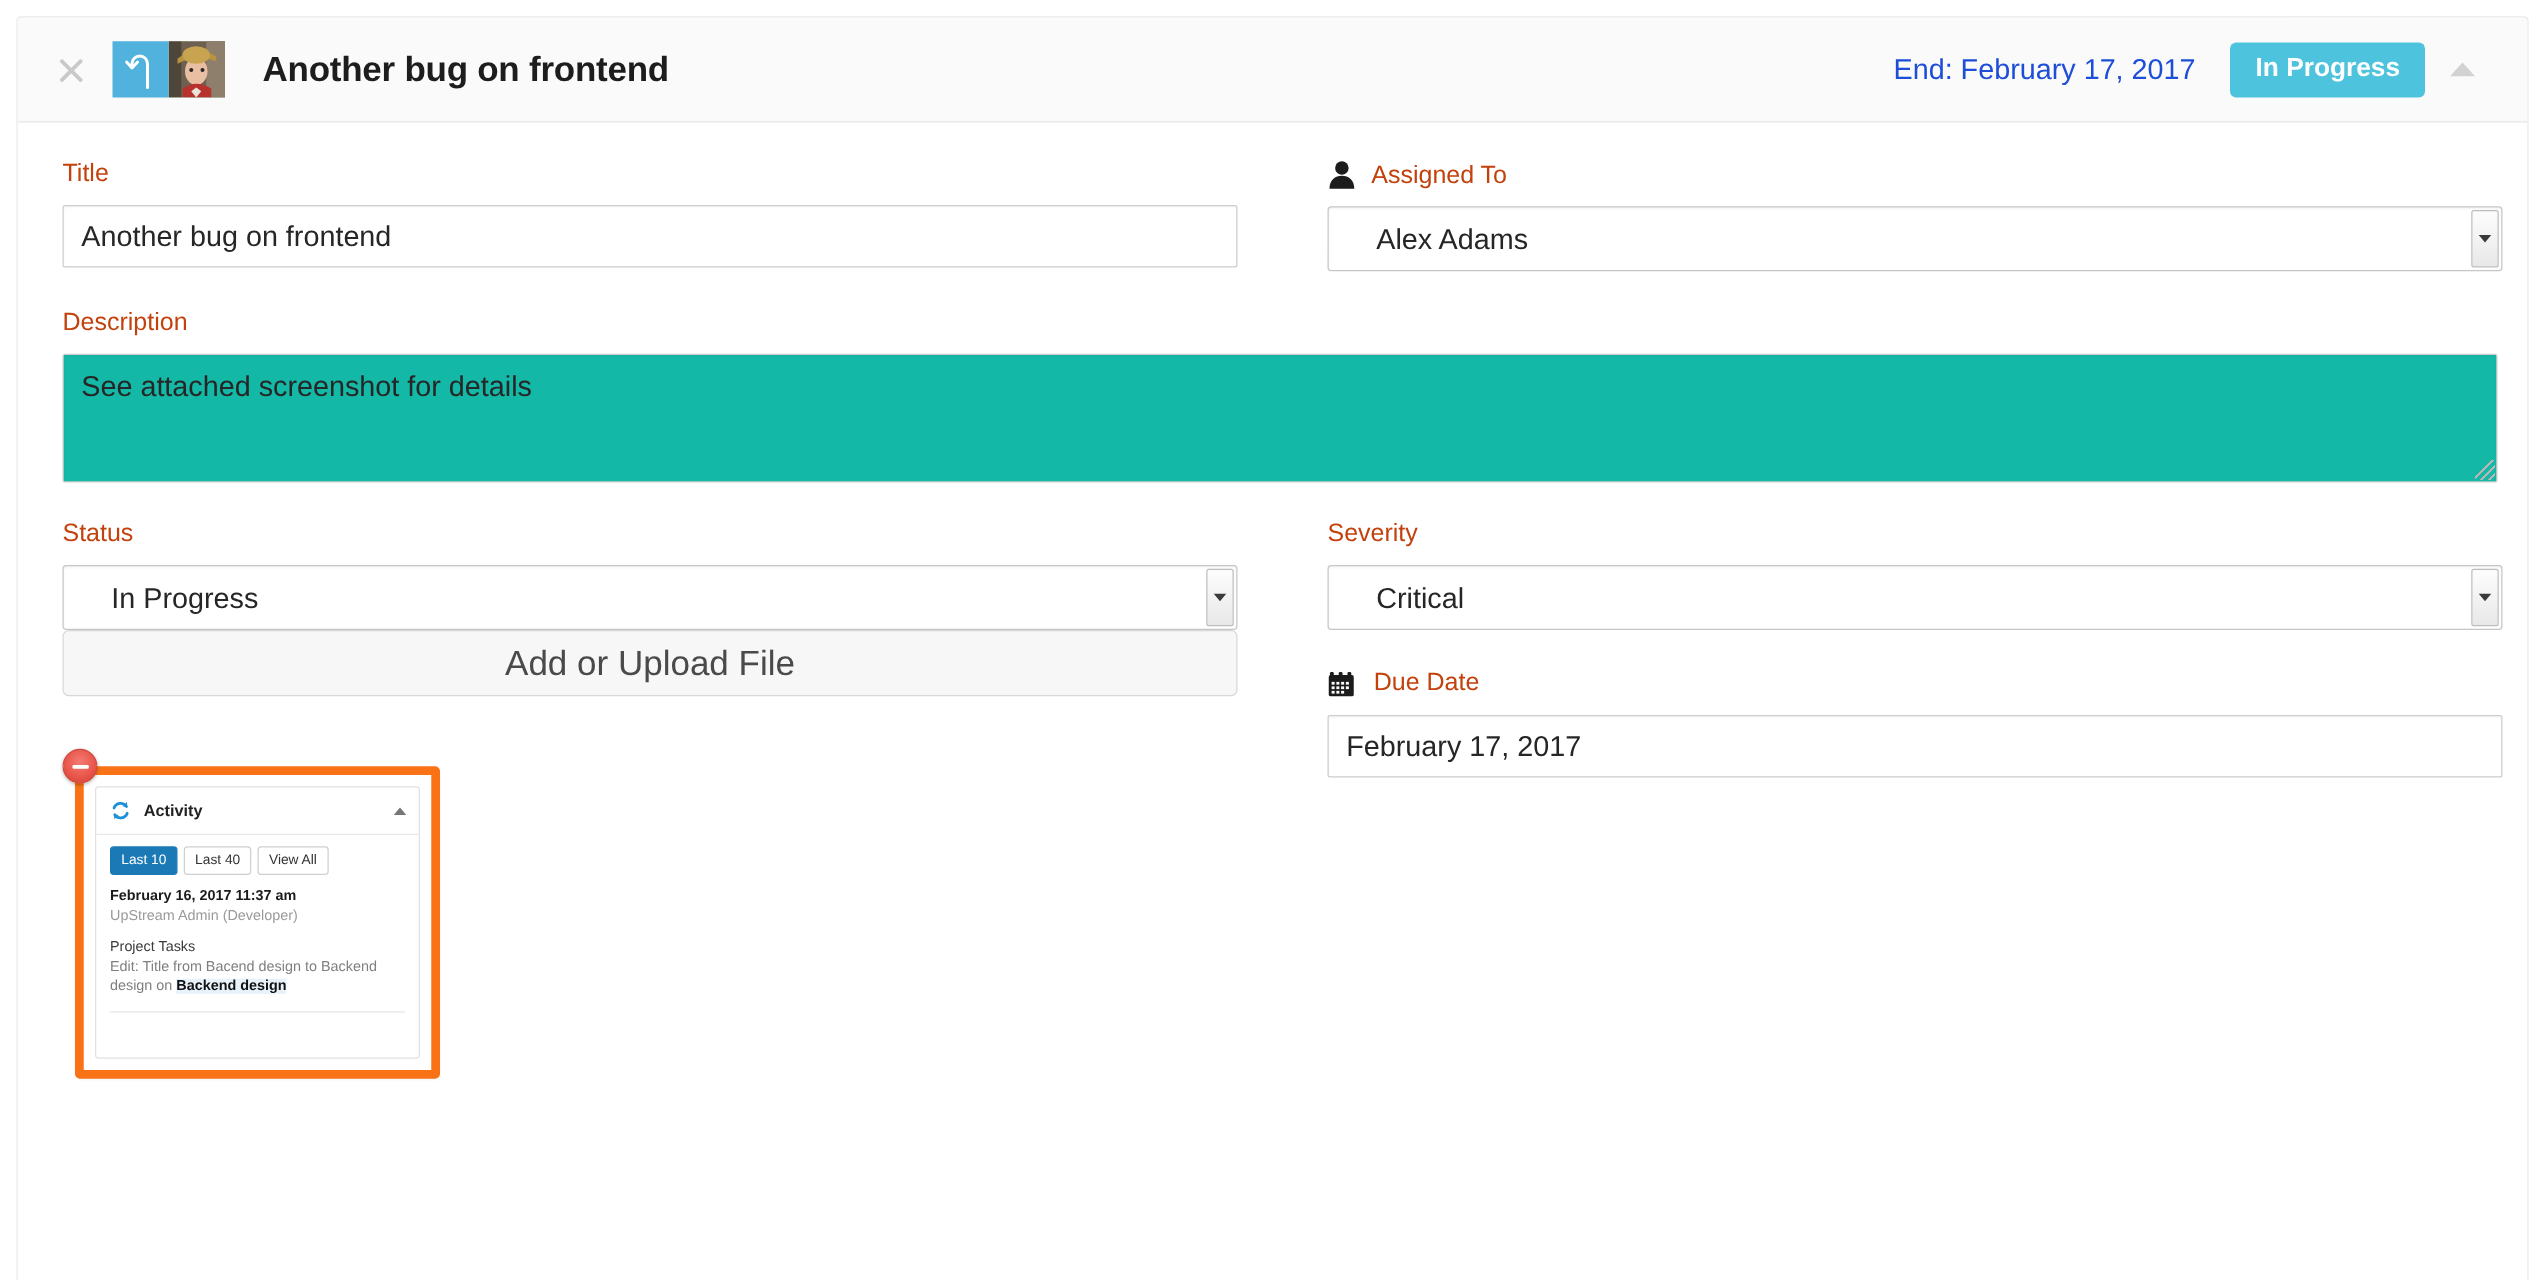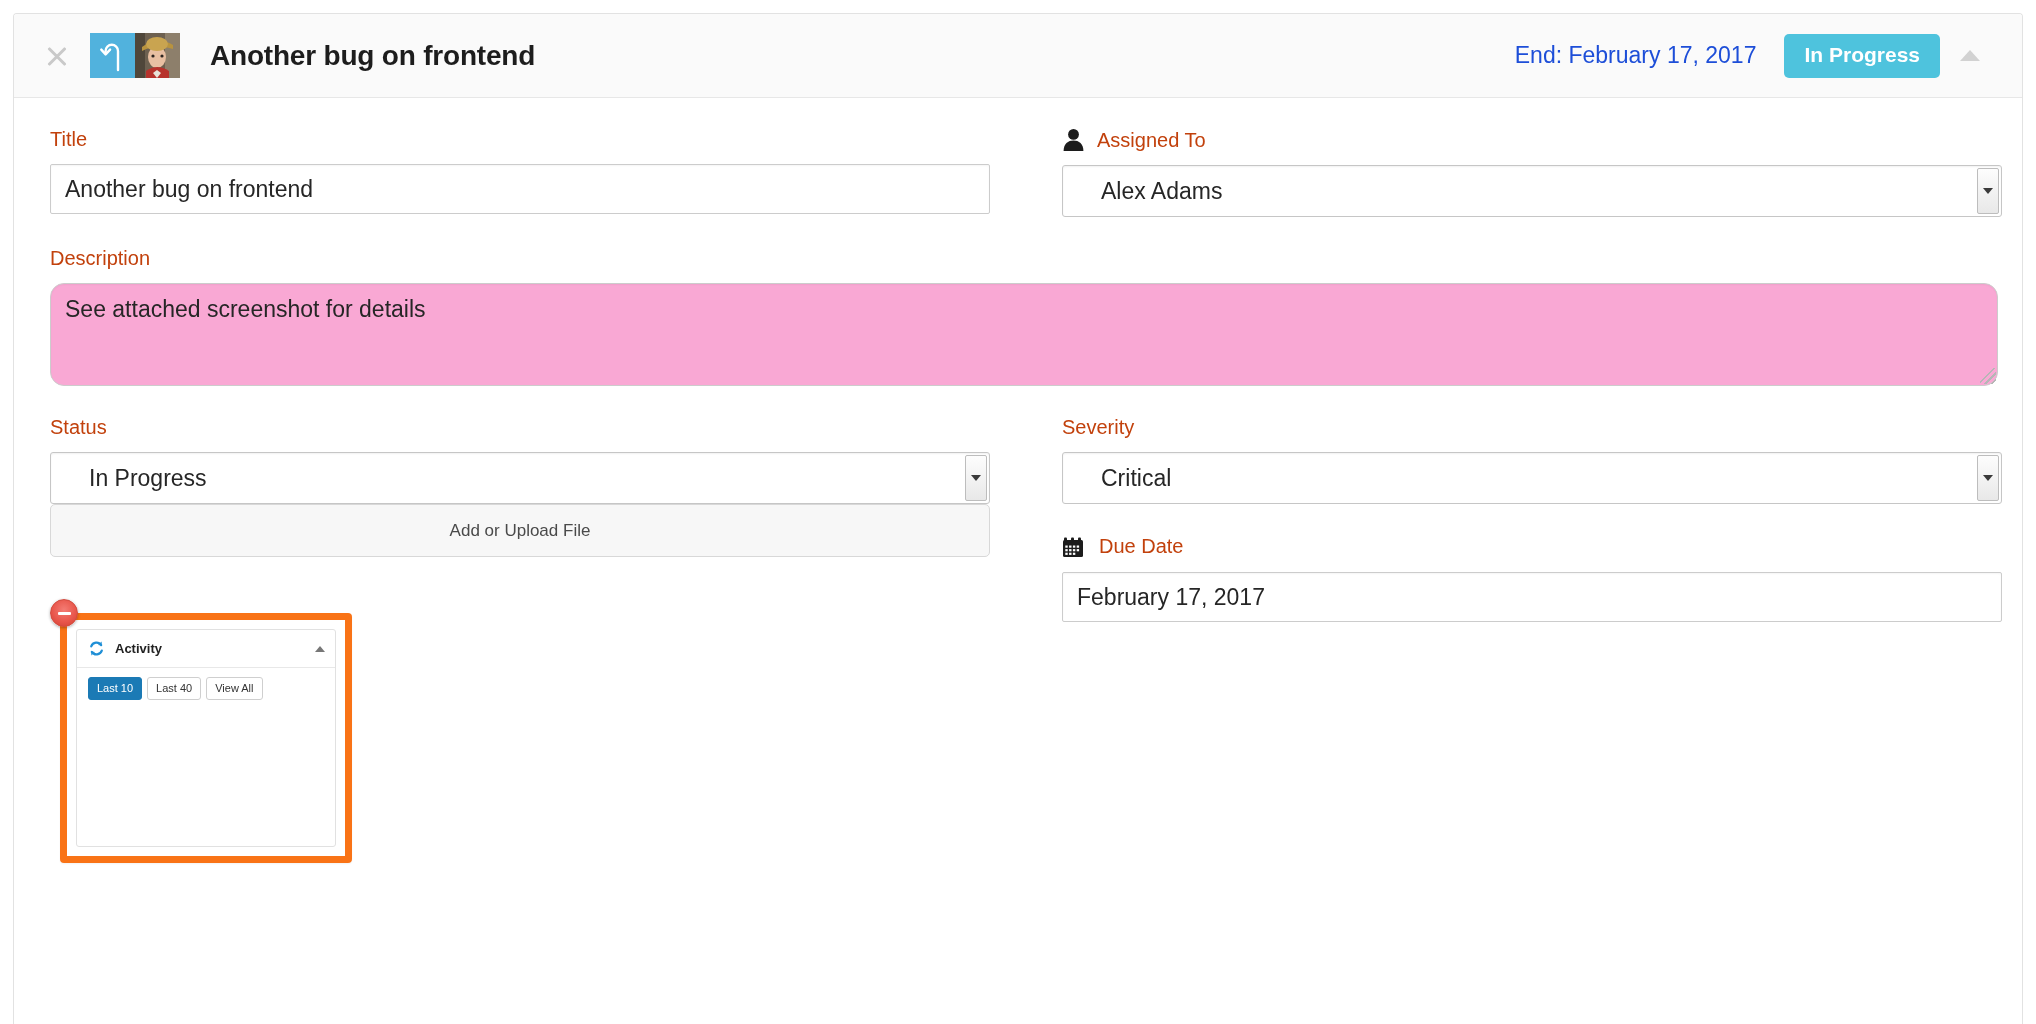--- a/index.html
+++ b/index.html
@@ -162,22 +162,22 @@
     box-shadow: inset 0 1px 2px rgba(0,0,0,0.045);
     overflow: hidden;
     white-space: nowrap;
   }
 
   .textarea-box {
     width: calc(100% - 12px);
     margin-left: 12px;
     height: 103px;
     border: 1px solid #cccccc;
-    background: #f9a8d4;
-    border-radius: 14px;
+    background: #14b8a6;
+    border-radius: 2px;
     font-size: 23px;
     color: #262626;
     padding: 12px 14px;
     position: relative;
     box-shadow: inset 0 1px 2px rgba(0,0,0,0.045);
   }
   .resize-grip {
     position: absolute;
     right: 1px; bottom: 1px;
     width: 16px; height: 16px;
@@ -231,21 +231,21 @@
   .upload-btn {
     width: calc(100% - 12px);
     margin-left: 12px;
     height: 53px;
     border: 1px solid #d8d8d8;
     background: #f7f7f7;
     border-radius: 5px;
     display: flex;
     align-items: center;
     justify-content: center;
-    font-size: 17px;
+    font-size: 28px;
     color: #4a4a4a;
     cursor: pointer;
   }
 
   
   .attachment-area {
     position: relative;
     margin-left: 12px;
     margin-top: 42px;
   }
@@ -465,20 +465,29 @@
                   <span class="mini-caret"></span>
                 </div>
 
                 <div class="act-body">
                   <div class="btn-group">
                     <span class="seg-btn active">Last 10</span>
                     <span class="seg-btn">Last 40</span>
                     <span class="seg-btn">View All</span>
                   </div>
 
+                  <div>
+                    <div class="act-ts">February 16, 2017 11:37 am</div>
+                    <div class="act-user">UpStream Admin (Developer)</div>
+                    <div class="act-proj">Project Tasks</div>
+                    <div class="act-desc">
+                      <span>Edit: Title from Bacend design to Backend design on </span><a class="act-link" href="#">Backend design</a>
+                    </div>
+                    <div class="act-divider"></div>
+                  </div>
                 </div>
 
               </div>
             </div>
             <div class="remove-badge"></div>
           </div>
         </div>
 
         <div class="col col-right">
           <div class="field-label">

